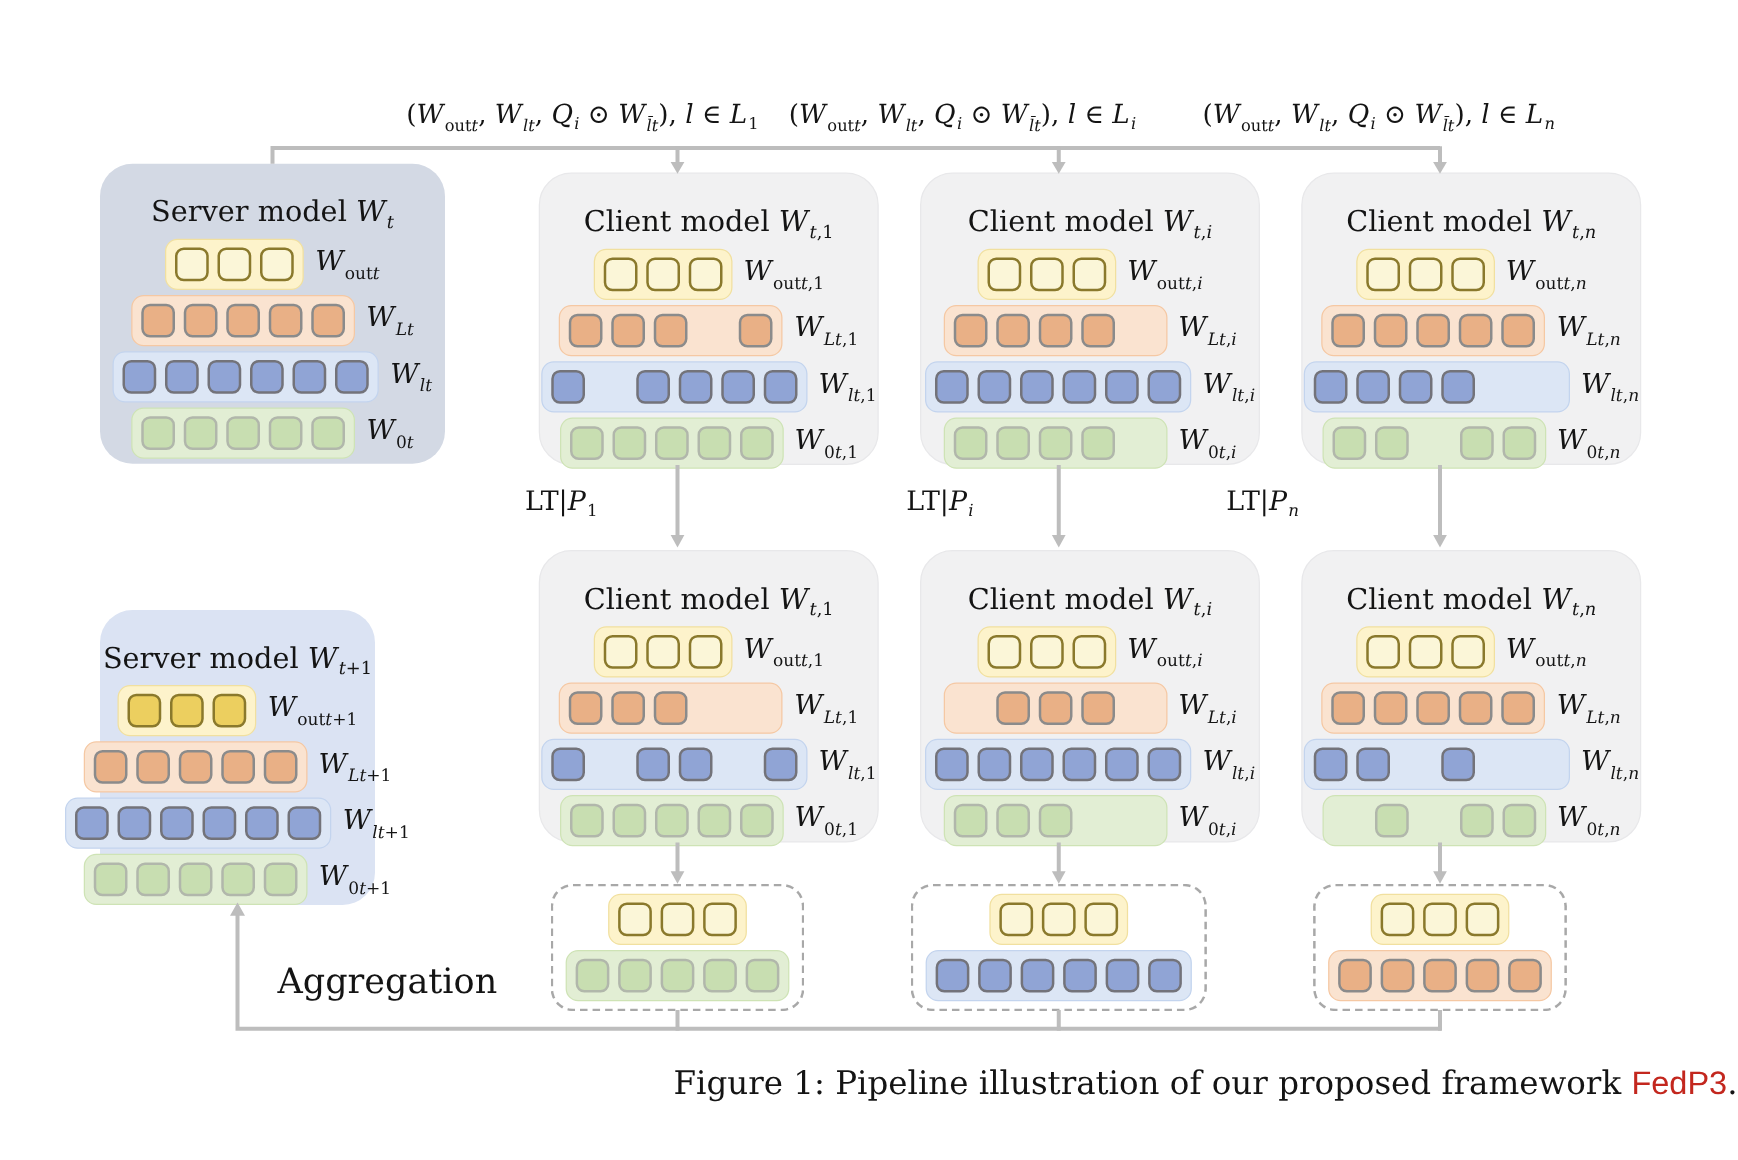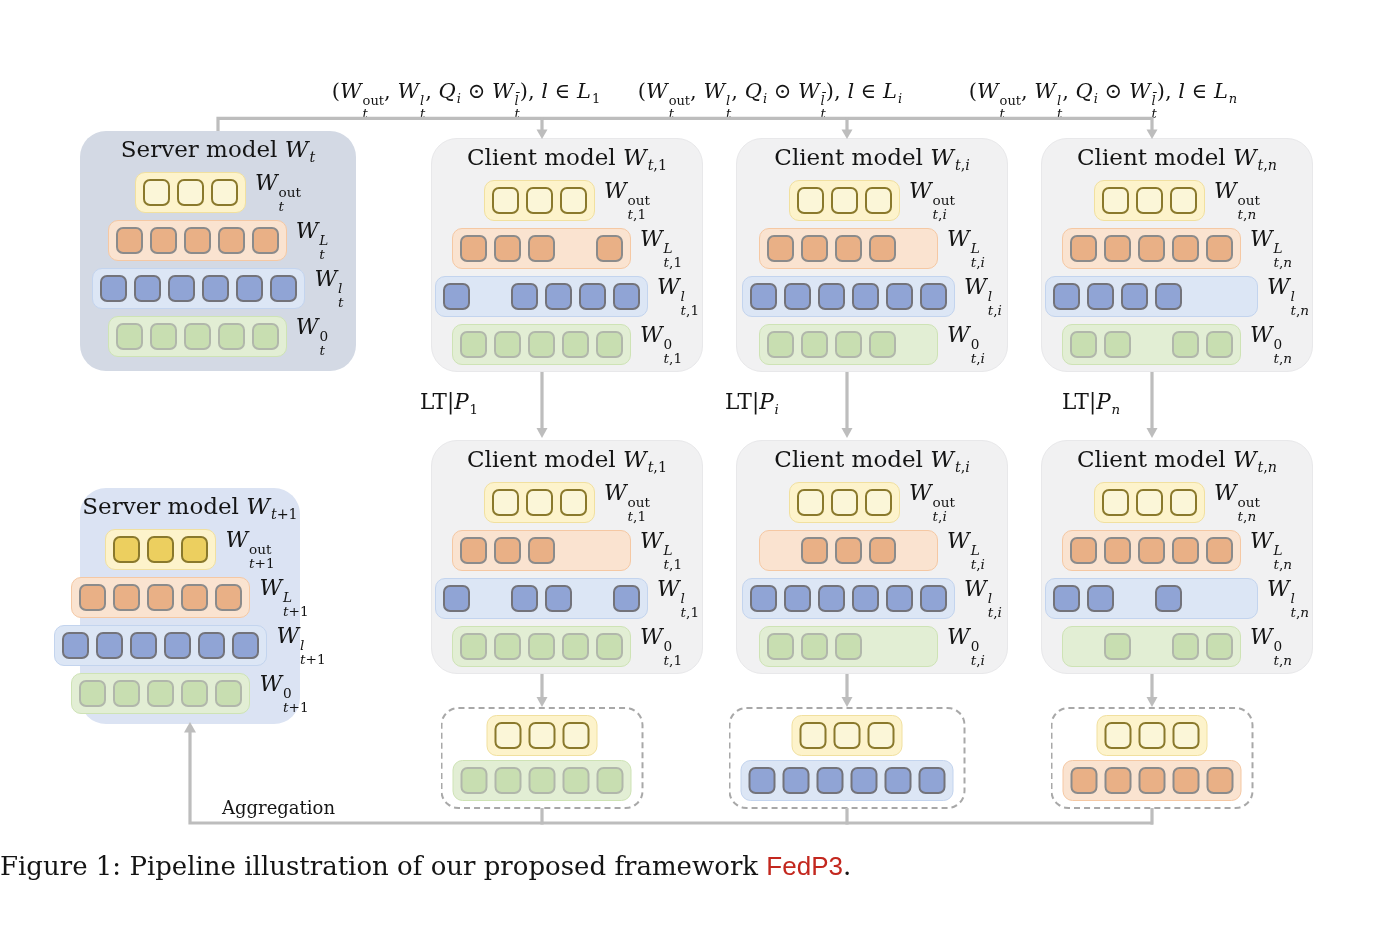--- a/index.html
+++ b/index.html
@@ -1,21 +1,21 @@
 <!DOCTYPE html>
 <html style="--c-yellow-bg: #fdf3cb; --c-yellow-bd: #f1e09f; --f-yellow-bg: #fbf6d8; --f-yellow-bd: #8a792c; --c-orange-bg: #fae3d0; --c-orange-bd: #f5c8a3; --f-orange-bg: #e9b086; --f-orange-bd: #8b8b8b; --c-blue-bg: #dce6f5; --c-blue-bd: #c3d4ee; --f-blue-bg: #90a4d5; --f-blue-bd: #73737a; --c-green-bg: #e2eed4; --c-green-bd: #cee3b5; --f-green-bg: #c8deb1; --f-green-bd: #b1b7ab; --f-gold-bg: #eccf5f; --f-gold-bd: #8a792c; --server-t-bg: #d3d9e4; --server-t1-bg: #dbe3f3; --client-bg: #f1f1f2; --client-bd: #e8e8ea; --arrow: #bdbdbd; --dash: #a8a8a8; --red: #c3271e;"><head>
 <meta charset="utf-8">
 <style>
   html,body{margin:0;padding:0;background:#ffffff;}
   .page{position:relative;width:1390px;height:928px;background:#fff;overflow:hidden;
         font-family:"DejaVu Serif",serif;color:#141414;}
 
   
   .model-box{position:absolute;border-radius:26px;box-sizing:border-box;
-             display:flex;flex-direction:column;align-items:center;padding-top:5px;}
+             display:flex;flex-direction:column;align-items:center;padding-top:26px;}
   .client{background:var(--client-bg);border:1px solid var(--client-bd);margin-left:25px;}
   .server-t{background:var(--server-t-bg);}
   .server-t1{background:var(--server-t1-bg);}
   .model-title{font-size:23px;white-space:nowrap;margin-bottom:5px;}
   .rows{display:flex;flex-direction:column;gap:4px;align-items:center;}
   .layer-row{display:flex;align-items:center;gap:9px;justify-content:center;}
   .slot-box{display:flex;gap:7px;padding:6px 7px;border-radius:10px;border:1.5px solid transparent;}
   .slot{width:27px;height:27px;border-radius:7px;border:2px solid transparent;box-sizing:border-box;}
   .slot.empty{background:transparent;border-color:transparent;}
   .layer-label{font-size:22px;white-space:nowrap;}
@@ -31,28 +31,28 @@
   .f-green{background:var(--f-green-bg);border-color:var(--f-green-bd);}
 
   
   .agg-box{position:absolute;transform:translateX(-50%);border:2px dashed var(--dash);
            border-radius:18px;display:flex;flex-direction:column;align-items:center;
            gap:5px;padding:6px 10px;background:#fff;}
 
   
   .math .it{font-style:italic;}
   .math .rm{font-style:normal;}
-  .ss{display:inline-flex;flex-direction:column;align-items:flex-start;
+  .ss{display:inline-flex;flex-direction:row;align-items:flex-end;
       font-size:0.62em;line-height:1.02;vertical-align:-0.52em;margin-left:1px;}
   .sb{font-size:0.62em;vertical-align:-0.38em;margin-left:1px;}
 
   .formula{position:absolute;top:79px;width:480px;text-align:center;font-size:21px;white-space:nowrap;}
   .lt{position:absolute;top:389px;width:110px;font-size:21.5px;white-space:nowrap;}
-  .agg-label{position:absolute;left:222px;top:797px;font-size:18px;text-align:right;}
-  .caption{position:absolute;top:851px;left:0;width:1390px;text-align:left;font-size:26px;}
+  .agg-label{position:absolute;left:222px;top:768px;font-size:28px;text-align:right;}
+  .caption{position:absolute;top:851px;left:0;width:1390px;text-align:right;font-size:26px;}
   .brand{color:var(--red);font-family:"Liberation Sans",sans-serif;}
 
   svg.flow{position:absolute;left:0;top:0;pointer-events:none;}
   svg.flow .ln{stroke:var(--arrow);stroke-width:3.2;fill:none;}
   svg.flow .hd{fill:var(--arrow);stroke:none;}
 </style>
 </head>
 <body>
 
 <div class="page">
@@ -308,21 +308,21 @@
           <div class="layer-label math"><span class="it">W</span><span class="ss">
               <span class="srow"><span class="rm">0</span></span>
               <span class="srow"><span class="it">t</span><span class="rm">,</span><span class="it">n</span></span>
             </span></div>
         </div>
       </div>
     </div>
 
   <div class="lt math" style="left:420px;"><span class="rm">LT</span><span class="rm">|</span><span class="it">P</span><span class="sb"><span class="rm">1</span></span></div>
   <div class="lt math" style="left:725px;"><span class="rm">LT</span><span class="rm">|</span><span class="it">P</span><span class="sb"><span class="it">i</span></span></div>
-  <div class="lt math" style="left:1062px;"><span class="rm">LT</span><span class="rm">|</span><span class="it">P</span><span class="sb"><span class="it">n</span></span></div>
+  <div class="lt math" style="left:981px;"><span class="rm">LT</span><span class="rm">|</span><span class="it">P</span><span class="sb"><span class="it">n</span></span></div>
 
   <div class="model-box server-t1" style="left:80px;top:488px;width:220px;height:236px;">
       <div class="model-title math"><span class="rm">Server</span><span class="rm"> </span><span class="rm">model</span><span class="rm"> </span><span class="it">W</span><span class="sb"><span class="it">t</span><span class="rm">+1</span></span></div>
       <div class="rows">
         <div class="layer-row">
           <div class="slot-box c-yellow">
             <span class="slot f-gold"></span>
             <span class="slot f-gold"></span>
             <span class="slot f-gold"></span>
           </div>

